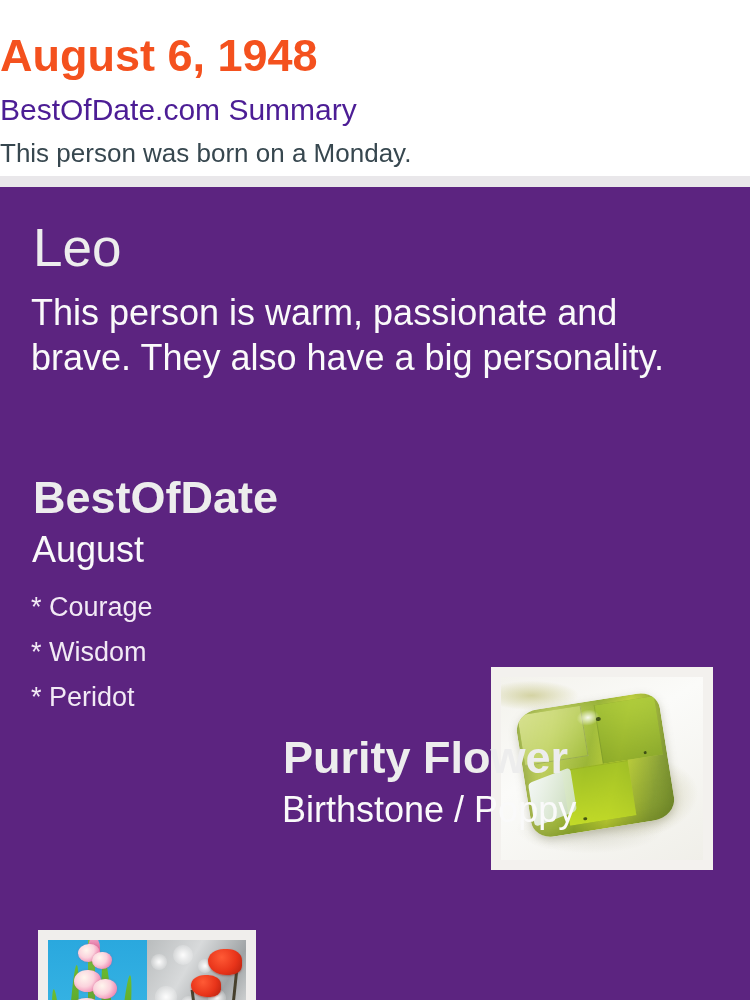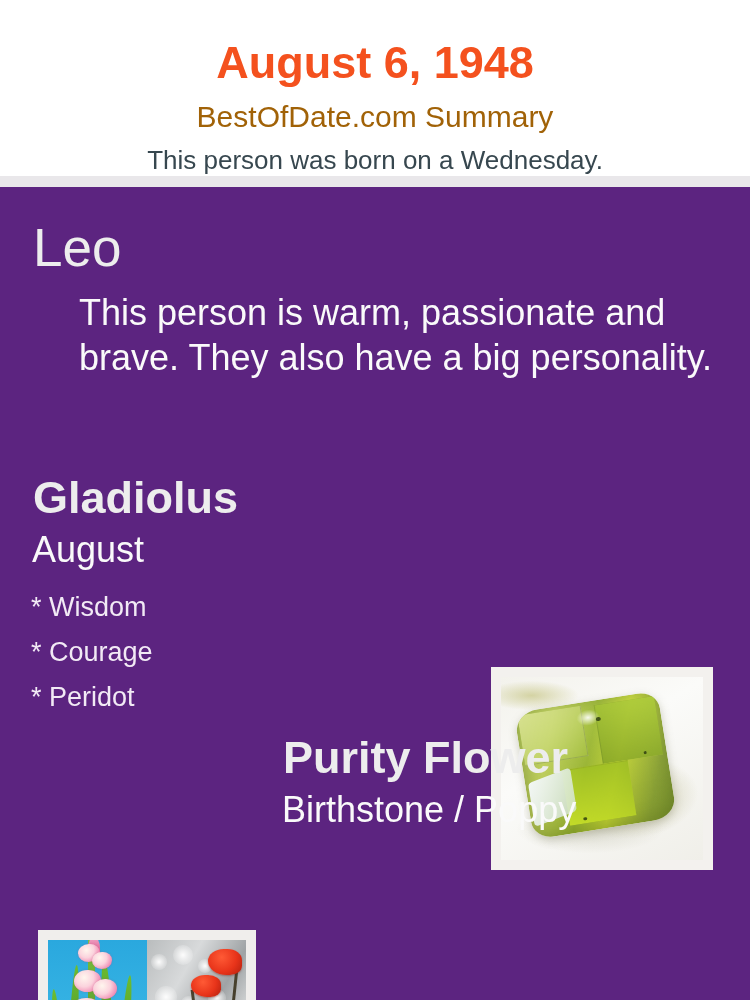--- a/index.html
+++ b/index.html
@@ -18,40 +18,40 @@
   .page {
     position: relative;
     width: 750px;
     height: 1000px;
     background: #FFFFFF;
   }
 
   
   .header {
     position: absolute;
-    left: 0; top: 12px;
+    left: 0; top: 5px;
     width: 750px;
     height: 176px;
     background: #FFFFFF;
-    text-align: center;
+    text-align: left;
   }
 
   .header-date {
     font-size: 45px;
     font-weight: bold;
     color: #F4511E;
     letter-spacing: 0px;
     line-height: 1;
     padding-top: 28px;
   }
 
   .header-site {
     font-size: 30px;
     font-weight: normal;
-    color: #a16207;
+    color: #4c1d95;
     line-height: 1;
     padding-top: 17px;
   }
 
   .header-sub {
     font-size: 26px;
     font-weight: normal;
     color: #37474F;
     line-height: 1;
     padding-top: 15px;
@@ -84,21 +84,20 @@
   }
 
   .zodiac-desc {
     position: absolute;
     left: 31px; top: 103px;
     width: 670px;
     font-size: 36px;
     font-weight: normal;
     color: #FAFAFA;
     line-height: 45px;
-    margin-left: 48px;
   }
 
   
   .stone-heading {
     position: absolute;
     left: 33px; top: 288px;
     font-size: 45px;
     font-weight: bold;
     color: #EDEDED;
     line-height: 1;
@@ -342,35 +341,35 @@
   }
 </style>
 </head>
 <body>
 
 <div class="page">
 
   <div class="header">
     <div class="header-date">August 6, 1948</div>
     <div class="header-site">BestOfDate.com Summary</div>
-    <div class="header-sub">This person was born on a Wednesday.</div>
+    <div class="header-sub">This person was born on a Monday.</div>
   </div>
 
   <div class="divider-band"></div>
 
   <div class="body-panel">
 
     <div class="zodiac-name">Leo</div>
     <div class="zodiac-desc">This person is warm, passionate and brave. They also have a big personality.</div>
 
-    <div class="stone-heading">Gladiolus</div>
+    <div class="stone-heading">BestOfDate</div>
     <div class="stone-name">August</div>
     <div class="stone-traits">
+      <div class="trait">* Courage</div>
       <div class="trait">* Wisdom</div>
-      <div class="trait">* Courage</div>
       <div class="trait">* Peridot</div>
     </div>
 
     <div class="stone-frame">
       <div class="stone-photo">
         <div class="smudge-tl"></div>
         <div class="shadow"></div>
         <div class="shadow2"></div>
         <div class="gem">
           <div class="facet-a"></div>

